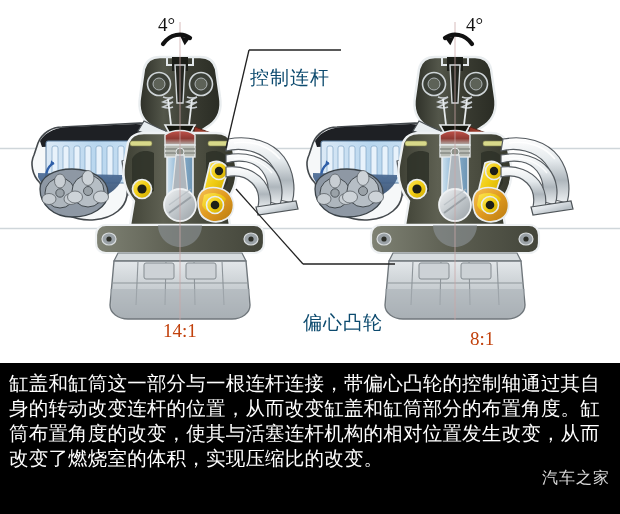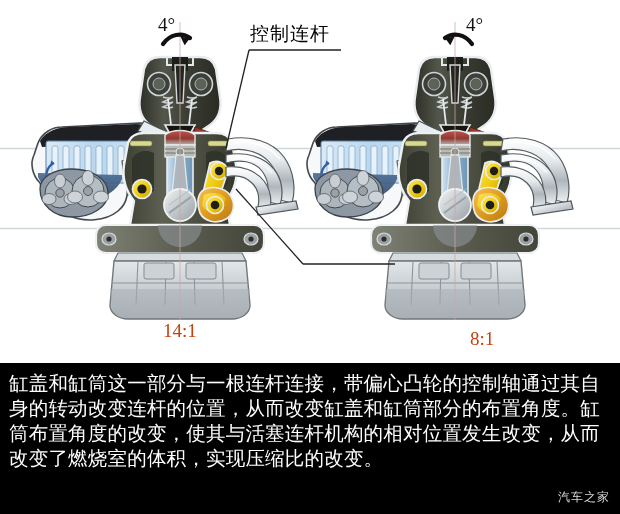--- a/index.html
+++ b/index.html
@@ -15,41 +15,41 @@
 
   .deg{
     position:absolute;font-size:19px;color:#111;font-weight:400;
     font-family:"Liberation Serif","DejaVu Serif",serif;letter-spacing:0px;
   }
   .ratio{
     position:absolute;font-size:19px;color:#c2410c;
     font-family:"Liberation Serif","DejaVu Serif",serif;
   }
   .calloutText{
-    position:absolute;font-size:19px;color:#000000;
+    position:absolute;font-size:19px;color:#0c4a6e;
     font-family:"DejaVu Sans","Liberation Sans",sans-serif;
-    white-space:nowrap;letter-spacing:1px;
+    white-space:nowrap;letter-spacing:1px;margin-top:44px;
   }
 
   
   #caption{
     position:absolute;left:0;top:363px;width:620px;height:151px;
     background:#000;
     box-sizing:border-box;
     padding:8px 20px 0 9px;
   }
   #captionText{
     color:#fff;font-size:19.5px;line-height:25px;
     font-family:"DejaVu Sans","Liberation Sans",sans-serif;
     letter-spacing:0.2px;
     white-space:pre-wrap;
   }
   #watermark{
-    position:absolute;right:10px;bottom:8px;
-    color:#d8d8d8;font-size:12px;letter-spacing:1px;
+    position:absolute;right:10px;bottom:25px;
+    color:#d8d8d8;font-size:16px;letter-spacing:1px;
     font-family:"DejaVu Sans","Liberation Sans",sans-serif;
   }
 </style>
 </head>
 <body>
 
 <div id="root">
 
   <div id="stage">
 
@@ -345,20 +345,21 @@
       <g>
         <line x1="303" y1="264" x2="395" y2="264" stroke="#222" stroke-width="1.3"></line>
         <line x1="303" y1="264" x2="236" y2="189" stroke="#222" stroke-width="1.3"></line>
       </g>
     </svg>
 
     <div class="deg" style="left:158px;top:14px;">4°</div>
     <div class="deg" style="left:466px;top:14px;">4°</div>
 
     <div class="calloutText" style="left:250px;top:21px;">控制连杆</div>
+    <div class="calloutText" style="left:303px;top:266px;">偏心凸轮</div>
 
     <div class="ratio" style="left:163px;top:320px;">14:1</div>
     <div class="ratio" style="left:470px;top:328px;">8:1</div>
   </div>
 
   <div id="caption">
     <div id="captionText">缸盖和缸筒这一部分与一根连杆连接，带偏心凸轮的控制轴通过其自身的转动改变连杆的位置，从而改变缸盖和缸筒部分的布置角度。缸筒布置角度的改变，使其与活塞连杆机构的相对位置发生改变，从而改变了燃烧室的体积，实现压缩比的改变。</div>
     <div id="watermark">汽车之家</div>
   </div>
 

